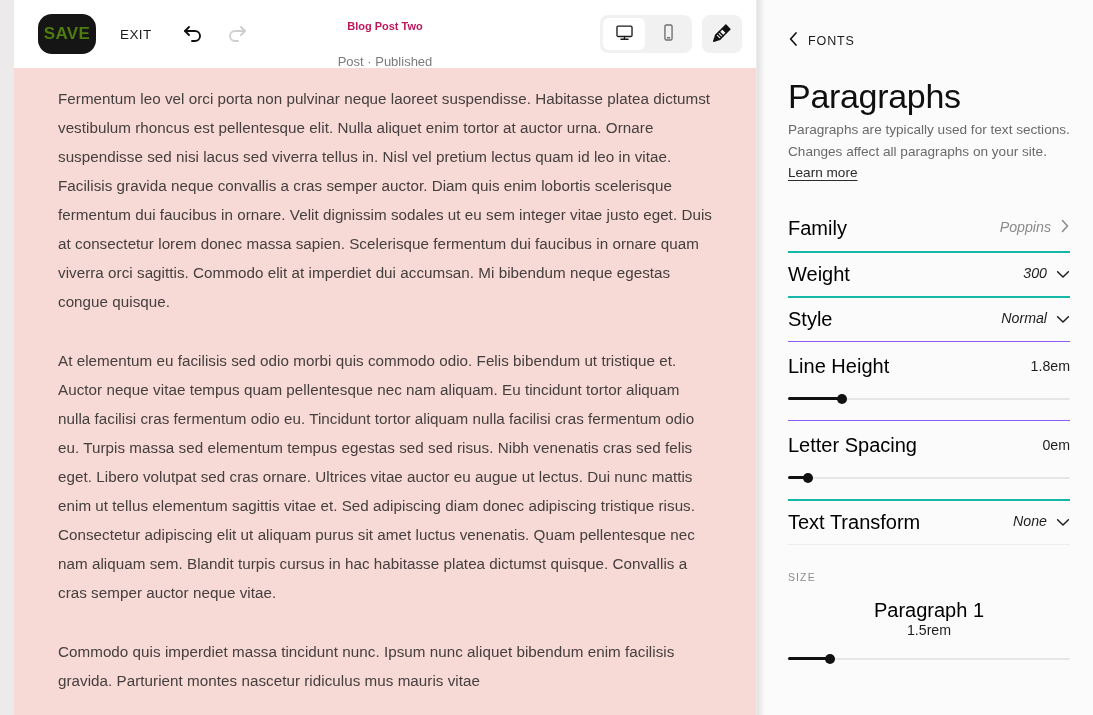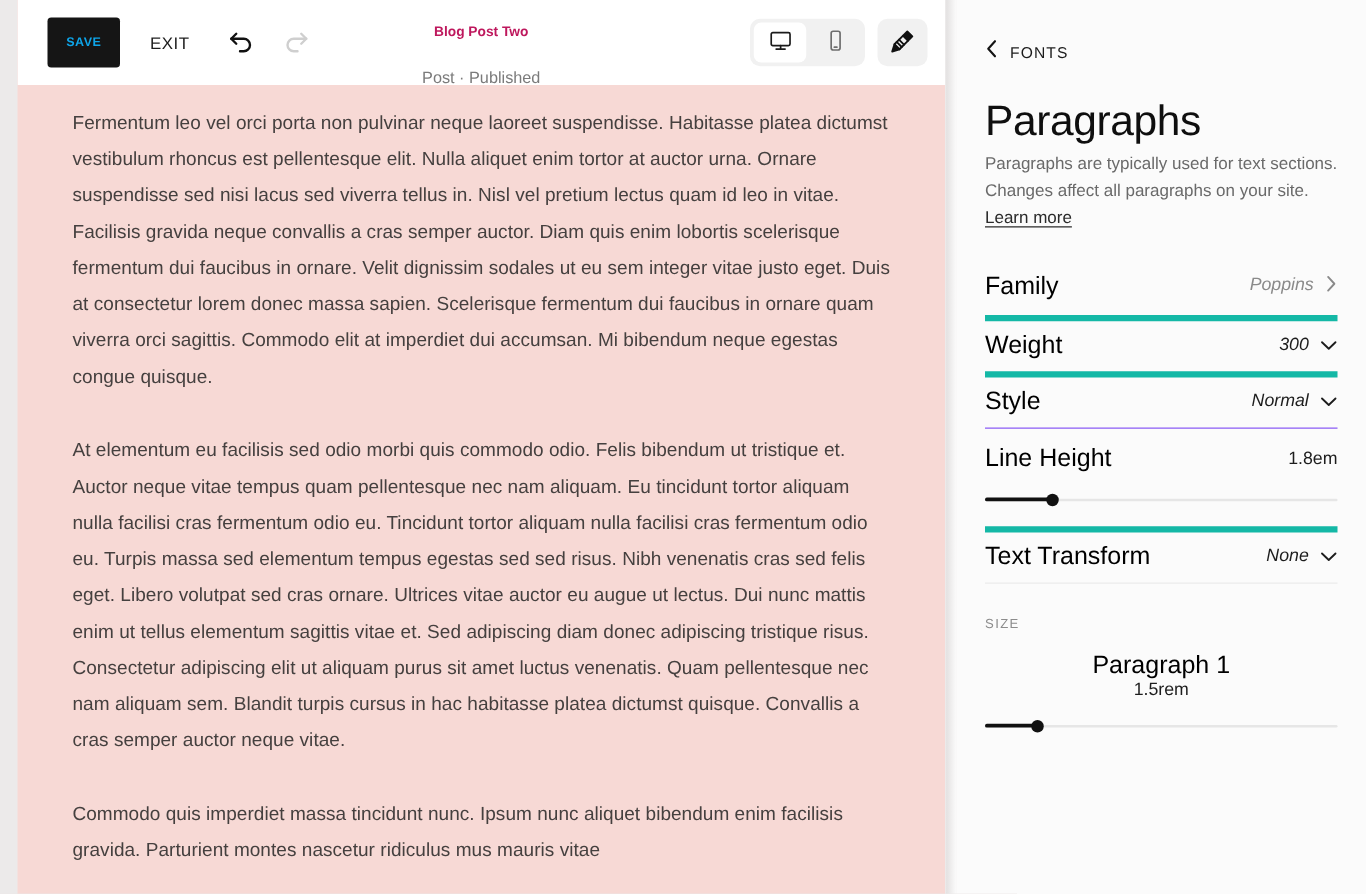--- a/index.html
+++ b/index.html
@@ -39,24 +39,24 @@
     height: 68px;
     background: #ffffff;
     display: flex;
     align-items: center;
     padding: 0 14px 0 10px;
     z-index: 5;
   }
 
   .save-button {
     background: #151515;
-    color: #0ea5e9;
+    color: #4d7c0f;
     border: none;
-    border-radius: 3px;
-    font-size: 10px;
+    border-radius: 14px;
+    font-size: 17px;
     font-weight: bold;
     letter-spacing: 0.4px;
     width: 58px;
     height: 40px;
     margin-left: 14px;
     cursor: pointer;
     font-family: "Liberation Sans", sans-serif;
     display: flex;
     align-items: center;
     justify-content: center;
@@ -219,21 +219,21 @@
     color: #2b2b2b;
     text-decoration: underline;
     text-underline-offset: 2.5px;
   }
 
   .setting-row {
     display: flex;
     align-items: center;
     justify-content: space-between;
     height: 45px;
-    border-top: 5px solid #14b8a6;
+    border-top: 2px solid #14b8a6;
     cursor: pointer;
   }
   .setting-row.no-border { border-top: none; }
   .setting-label {
     font-size: 20px;
     color: #000000;
     font-weight: 400;
   }
   .setting-value-wrap {
     display: flex;
@@ -441,20 +441,31 @@
           <span class="setting-label">Line Height</span>
           <span class="setting-value">1.8em</span>
         </div>
         <div class="slider">
           <div class="slider-track"></div>
           <div class="slider-fill" style="width:19%"></div>
           <div class="slider-thumb" style="left:19%"></div>
         </div>
       </div>
 
+      <div class="slider-row">
+        <div class="slider-head">
+          <span class="setting-label">Letter Spacing</span>
+          <span class="setting-value">0em</span>
+        </div>
+        <div class="slider">
+          <div class="slider-track"></div>
+          <div class="slider-fill" style="width:7%"></div>
+          <div class="slider-thumb" style="left:7%"></div>
+        </div>
+      </div>
 
       <div class="setting-row">
         <span class="setting-label">Text Transform</span>
         <span class="setting-value-wrap">
           <span class="setting-value">None</span>
           <span>
             <svg width="14" height="10" viewBox="0 0 14 10" fill="none" stroke="#1d1d1d" stroke-width="1.5" stroke-linecap="round" stroke-linejoin="round">
               <path d="M1.6 2.8 L7 8 L12.4 2.8"></path>
             </svg>
           </span>

